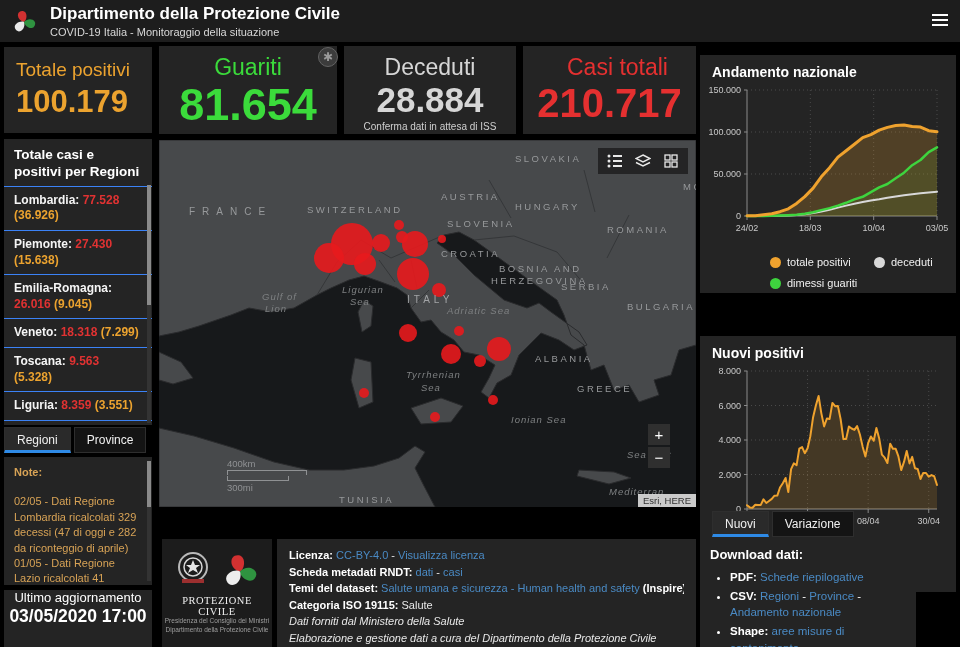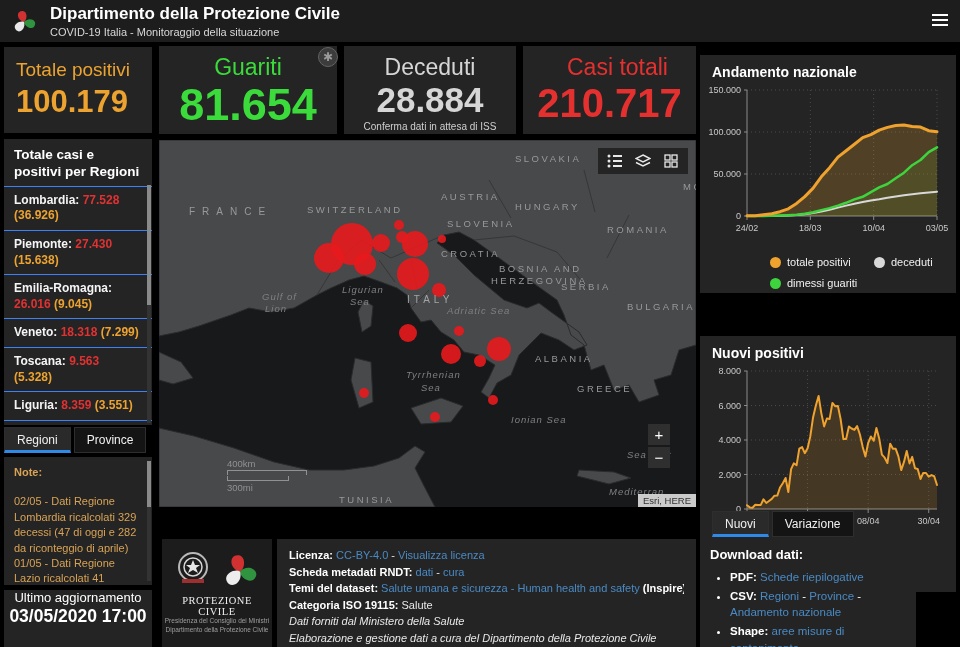--- a/index.html
+++ b/index.html
@@ -420,20 +420,20 @@
         </g>
       </svg>
     </div>
     <div id="logo-title">PROTEZIONE CIVILE</div>
     <div class="logo-sub">Presidenza del Consiglio dei Ministri</div>
     <div class="logo-sub">Dipartimento della Protezione Civile</div>
   </div>
 
   <div class="panel" id="license-panel">
       <div class="lline"><span class="b">Licenza: </span><span class="link">CC-BY-4.0</span><span> - </span><span class="link">Visualizza licenza</span></div>
-      <div class="lline"><span class="b">Scheda metadati RNDT: </span><span class="link">dati</span><span> - </span><span class="link">cura</span></div>
+      <div class="lline"><span class="b">Scheda metadati RNDT: </span><span class="link">dati</span><span> - </span><span class="link">casi</span></div>
       <div class="lline"><span class="b">Temi del dataset: </span><span class="link">Salute umana e sicurezza - Human health and safety</span><span class="b"> (Inspire)</span></div>
       <div class="lline"><span class="b">Categoria ISO 19115: </span><span>Salute</span></div>
       <div class="lline"><span class="i">Dati forniti dal Ministero della Salute</span></div>
       <div class="lline"><span class="i">Elaborazione e gestione dati a cura del Dipartimento della Protezione Civile</span></div>
     </div>
 
 </div>
 
 </body></html>

